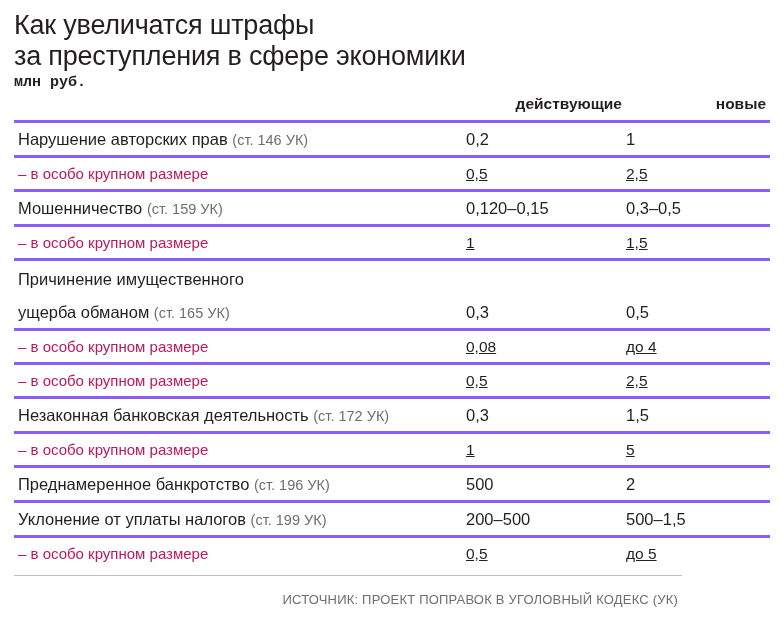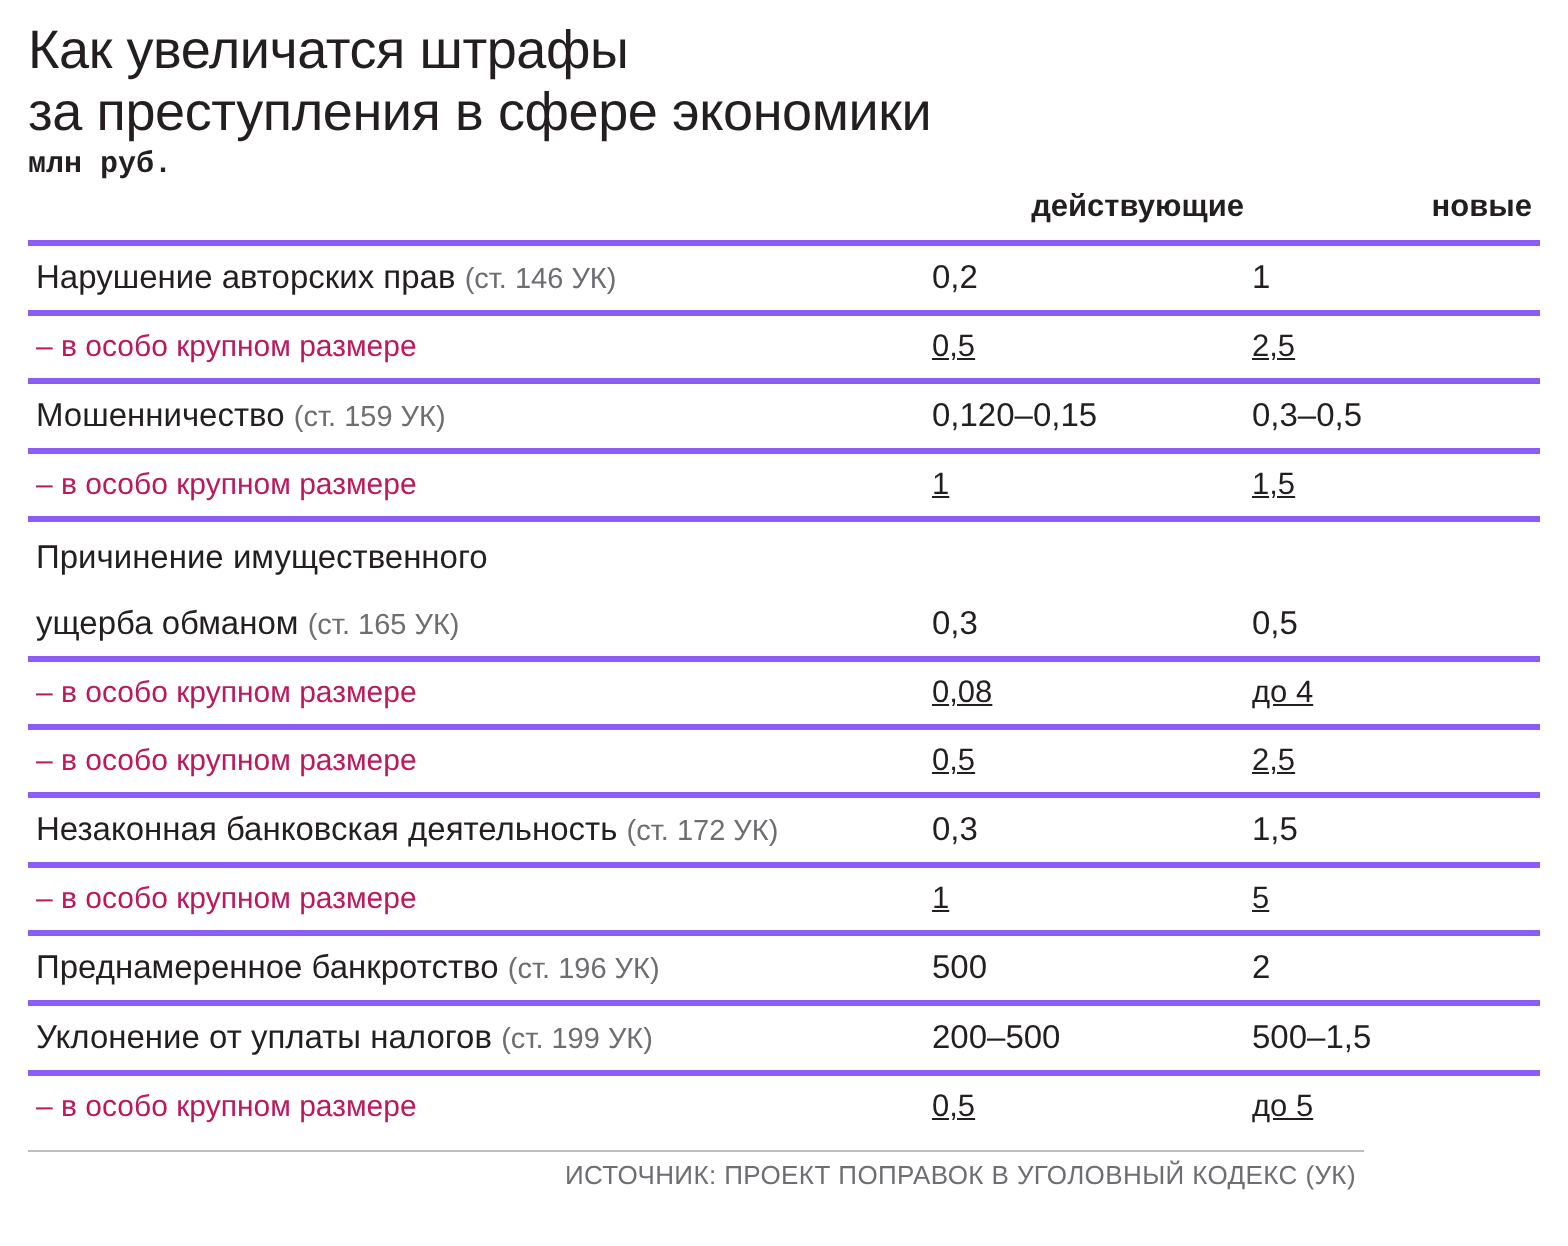--- a/index.html
+++ b/index.html
@@ -89,21 +89,21 @@
     color: #6d6e71;
   }
   .sub {
     padding-left: 22px;
     font-size: 15px;
     color: #be185d;
     white-space: nowrap;
   }
 
   .source {
-    margin-top: 4px;
+    margin-top: 16px;
     text-align: right;
     font-size: 13px;
     letter-spacing: 0.2px;
     color: #6d6e71;
     padding-right: 4px;
   }
   .bottom-rule {
     border-top: 1px solid #bcbec0;
     margin-top: 6px;
   }

